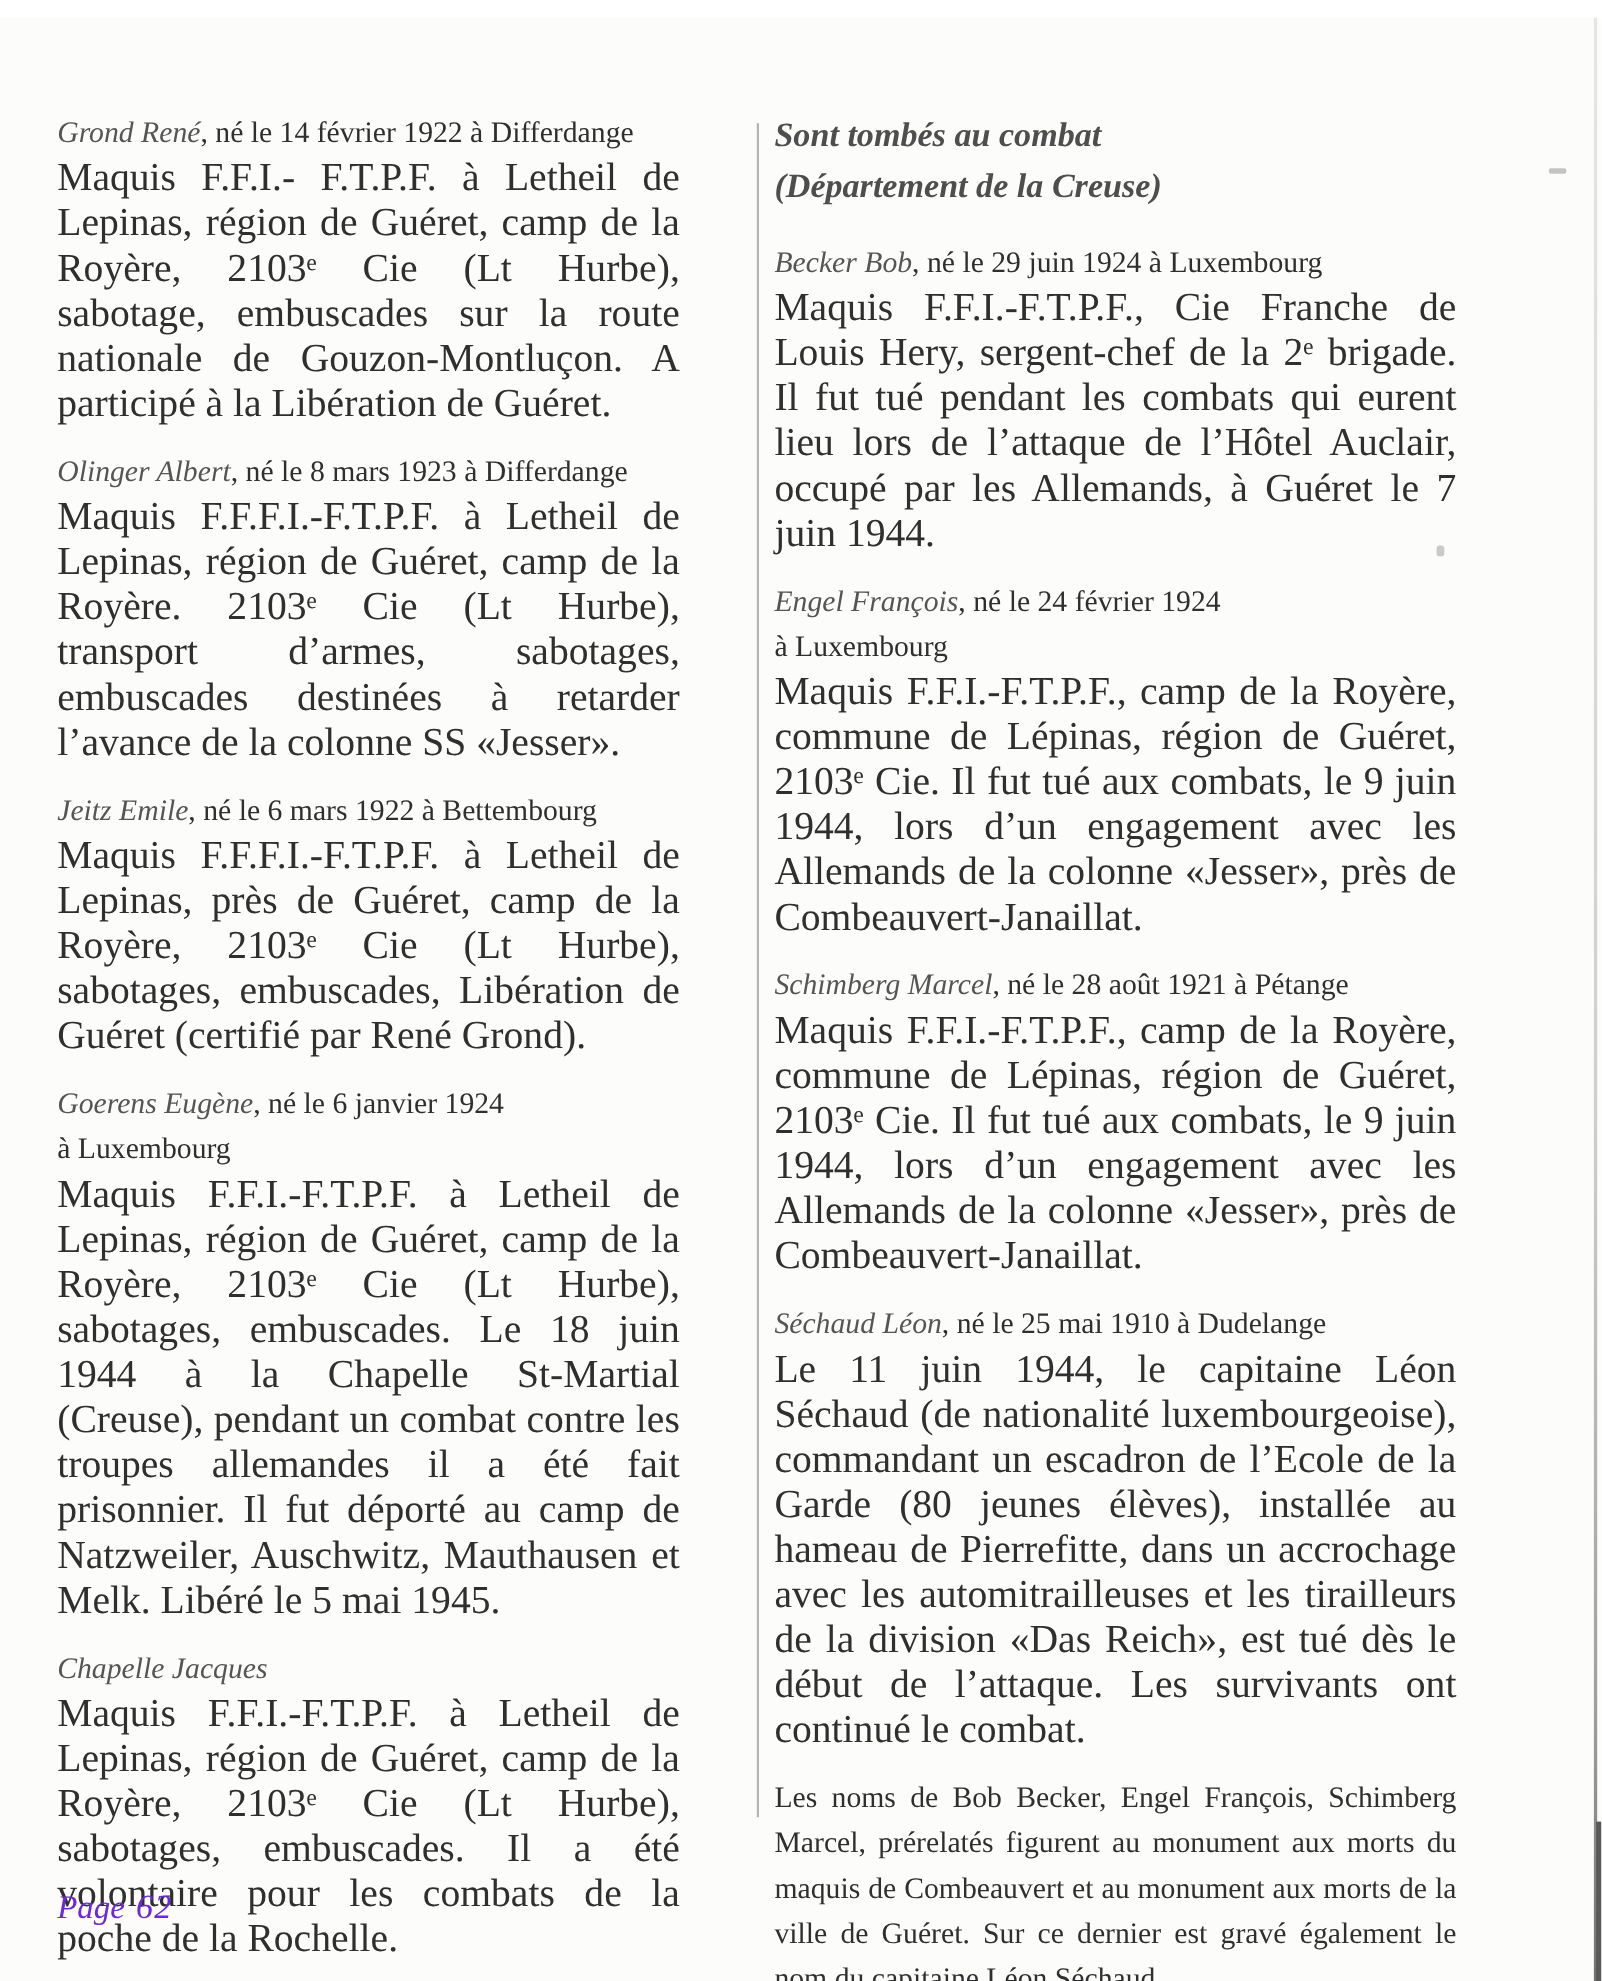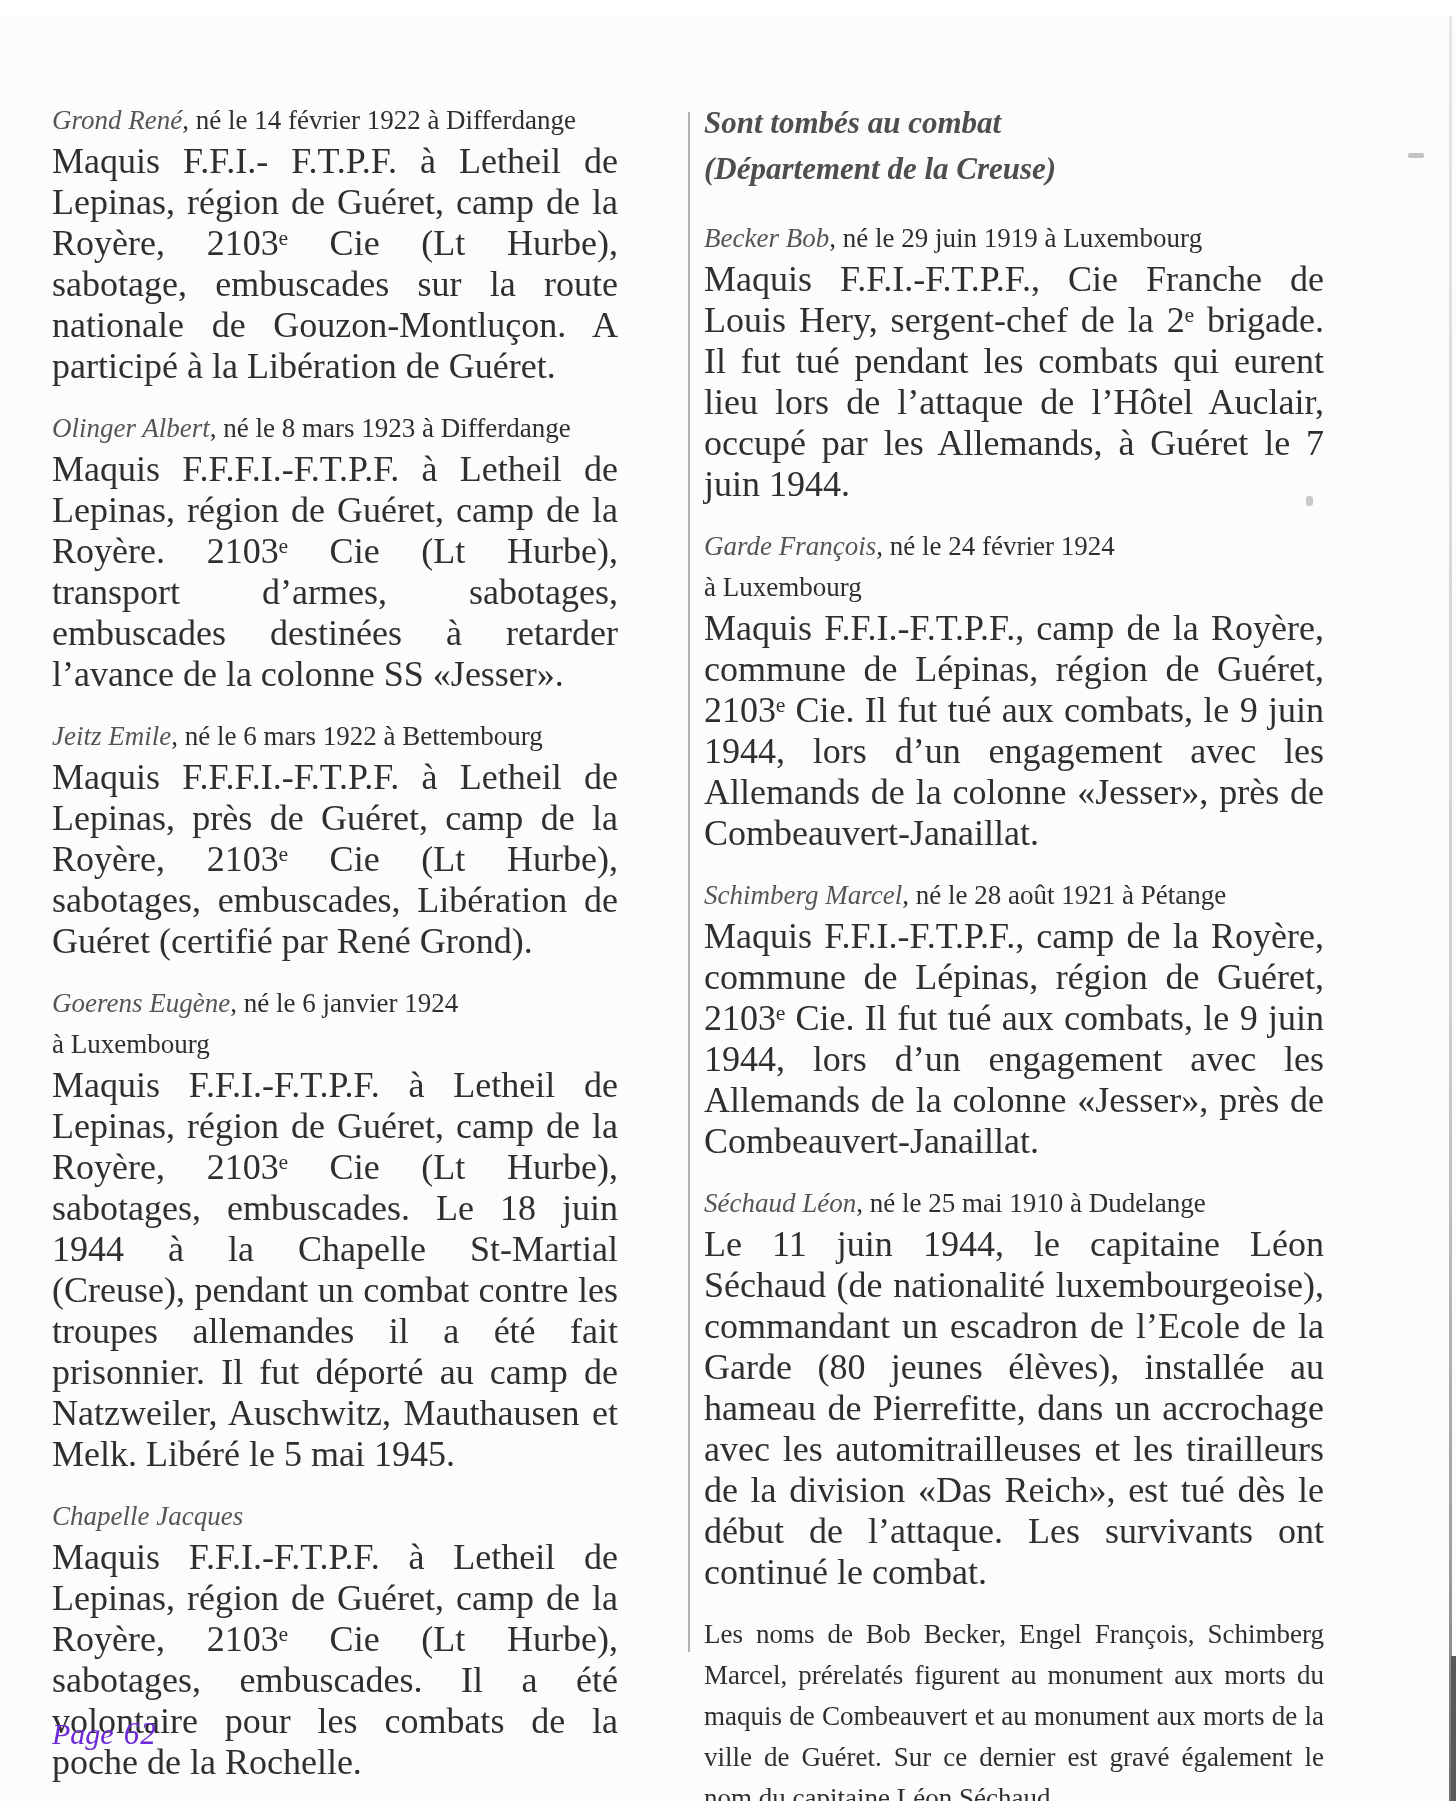--- a/index.html
+++ b/index.html
@@ -140,26 +140,26 @@
   </section>
 
   <section class="col col-right">
 
     <h2 class="rc-heading">
       <span>Sont tombés au combat</span><br>
       <span>(Département de la Creuse)</span>
     </h2>
 
     <article class="entry">
-      <div class="entry-head"><span class="entry-name">Becker Bob</span><span class="entry-head-rest">, né le 29 juin 1919 à Luxembourg</span></div>
+      <div class="entry-head"><span class="entry-name">Becker Bob</span><span class="entry-head-rest">, né le 29 juin 1924 à Luxembourg</span></div>
       <p class="entry-body">Maquis F.F.I.-F.T.P.F., Cie Franche de Louis Hery, sergent-chef de la 2ᵉ brigade. Il fut tué pendant les combats qui eurent lieu lors de l’attaque de l’Hôtel Auclair, occupé par les Allemands, à Guéret le 7 juin 1944.</p>
     </article>
 
     <article class="entry">
-      <div class="entry-head"><span class="entry-name">Garde François</span><span class="entry-head-rest">, né le 24 février 1924</span></div>
+      <div class="entry-head"><span class="entry-name">Engel François</span><span class="entry-head-rest">, né le 24 février 1924</span></div>
       <div class="entry-head2">à Luxembourg</div>
       <p class="entry-body">Maquis F.F.I.-F.T.P.F., camp de la Royère, commune de Lépinas, région de Guéret, 2103ᵉ Cie. Il fut tué aux combats, le 9 juin 1944, lors d’un engagement avec les Allemands de la colonne «Jesser», près de Combeauvert-Janaillat.</p>
     </article>
 
     <article class="entry">
       <div class="entry-head"><span class="entry-name">Schimberg Marcel</span><span class="entry-head-rest">, né le 28 août 1921 à Pétange</span></div>
       <p class="entry-body">Maquis F.F.I.-F.T.P.F., camp de la Royère, commune de Lépinas, région de Guéret, 2103ᵉ Cie. Il fut tué aux combats, le 9 juin 1944, lors d’un engagement avec les Allemands de la colonne «Jesser», près de Combeauvert-Janaillat.</p>
     </article>
 
     <article class="entry">

